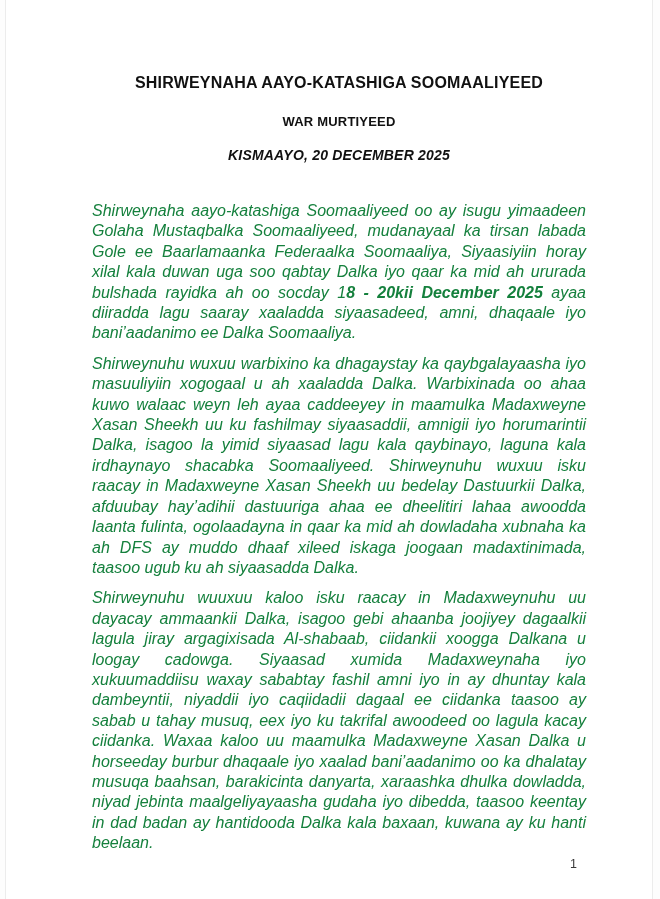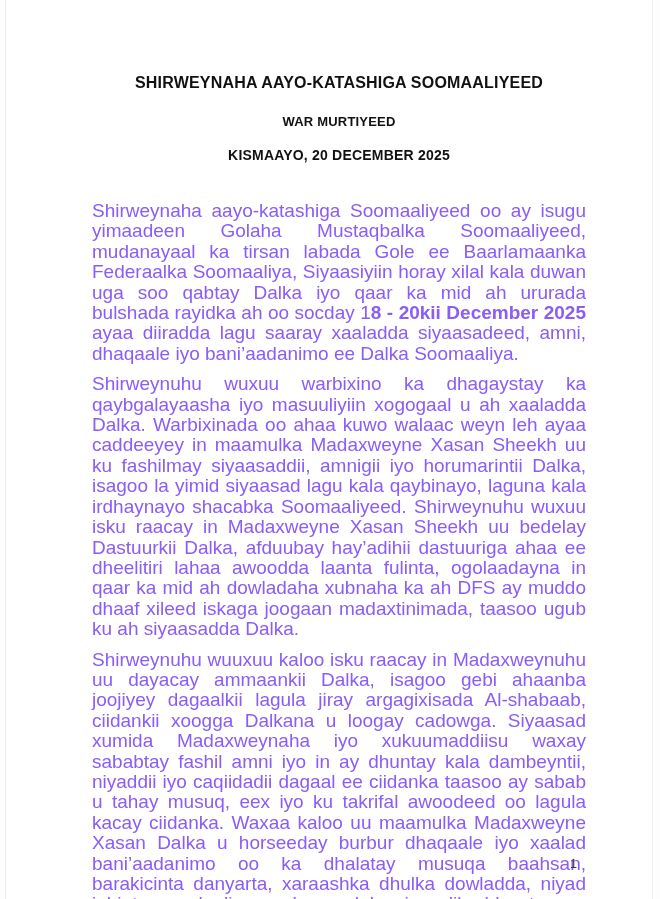--- a/index.html
+++ b/index.html
@@ -59,30 +59,32 @@
     margin: 20px 0 0 0;
   }
   .doc-dateline {
     font-size: 14px;
     line-height: 17px;
     font-weight: bold;
     color: #111111;
     text-align: center;
     letter-spacing: 0.2px;
     margin: 16px 0 0 0;
+    font-style: italic;
   }
   .body-text {
     margin-top: 37px;
   }
   .para {
-    font-size: 19px;
+    font-size: 16px;
     line-height: 20.4px;
     text-align: justify;
-    color: #8b5cf6;
+    color: #15803d;
     margin: 0 0 10px 0;
+    font-style: italic;
   }
   .para .bold-run {
     font-weight: bold;
   }
   .page-number {
     position: absolute;
     left: 83px;
     top: 857px;
     width: 494px;
     text-align: right;

